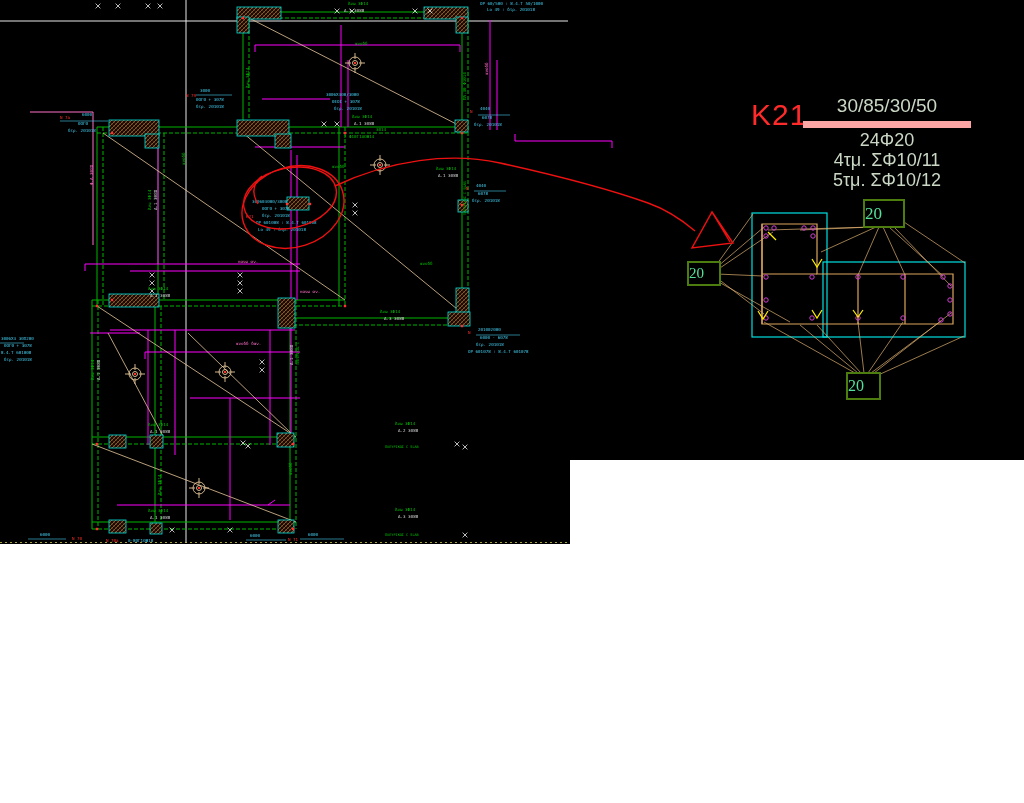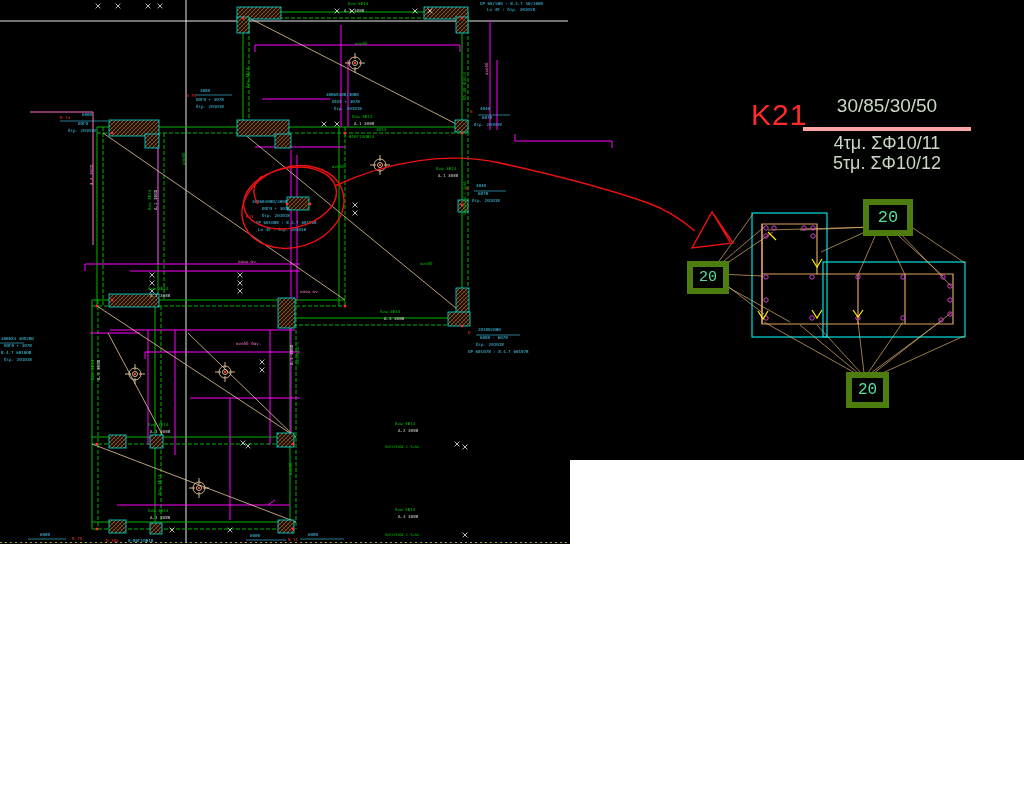--- a/index.html
+++ b/index.html
@@ -3,23 +3,23 @@
 <meta charset="utf-8">
 <style>
   html,body{margin:0;padding:0;background:#ffffff;}
   #stage{position:relative;width:1024px;height:803px;background:#ffffff;overflow:hidden;
          font-family:"DejaVu Sans Mono", monospace;}
   #cad{position:absolute;left:0;top:0;}
   .k21-label{position:absolute;left:751px;top:98px;color:#ff2a2a;
              font-family:"Liberation Sans", sans-serif;font-size:30px;letter-spacing:1px;}
   .spec-block{position:absolute;left:803px;top:96px;width:168px;text-align:center;
               color:#c9d7c4;font-family:"Liberation Sans", sans-serif;font-size:18px;line-height:20px;}
-  .spec-dims{border-bottom:4px solid #fca5a5;padding-bottom:11px;margin-bottom:2px;font-size:19px;}
-  .dim-box{position:absolute;border:6px solid #4d7c0f;background:#000;color:#55e09a;
-           text-align:center;font-family:Liberation Mono, monospace;}
+  .spec-dims{border-bottom:7px solid #fca5a5;padding-bottom:5px;margin-bottom:2px;font-size:19px;}
+  .dim-box{position:absolute;border:2px solid #4d7c0f;background:#000;color:#55e09a;
+           text-align:left;font-family:Liberation Serif, serif;}
   .dim-box.top{left:863px;top:199px;width:38px;height:25px;font-size:17px;line-height:25px;}
   .dim-box.left{left:687px;top:261px;width:30px;height:21px;font-size:15px;line-height:21px;}
   .dim-box.bottom{left:846px;top:372px;width:31px;height:24px;font-size:16px;line-height:24px;}
   svg text{font-family:"DejaVu Sans Mono", monospace;}
 </style>
 </head>
 <body>
 
 <div id="stage">
 
@@ -386,20 +386,21 @@
     <ellipse cx="293" cy="207" rx="52" ry="40" transform="rotate(-18 293 207)"></ellipse>
     <path d="M262,176 q-14,12 -4,28"></path>
     <path d="M335,186 C390,160 450,152 500,163 C550,174 600,186 648,203 C668,210 682,220 695,231"></path>
     <path d="M712,212 L733,243 L692,248 L712,212 L730,242"></path>
   </g>
 </svg>
 
 <div class="k21-label">K21</div>
 <div class="spec-block">
   <div class="spec-dims">30/85/30/50</div>
+  <div>24Φ20</div>
   <div>4τμ. ΣΦ10/11</div>
   <div>5τμ. ΣΦ10/12</div>
 </div>
 
 <div class="dim-box top">20</div>
 <div class="dim-box left">20</div>
 <div class="dim-box bottom">20</div>
 
 </div>
 

